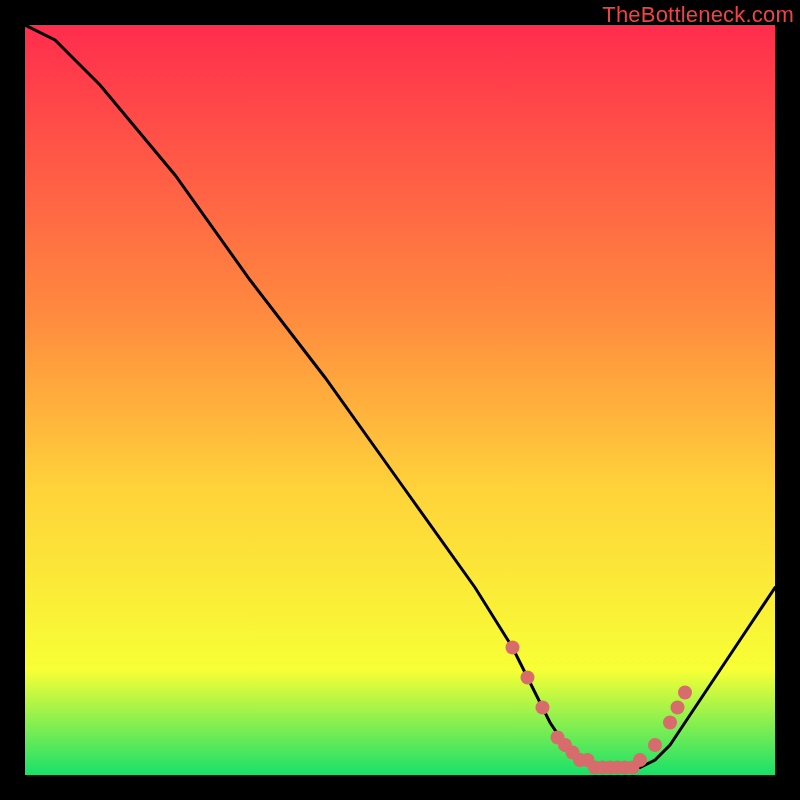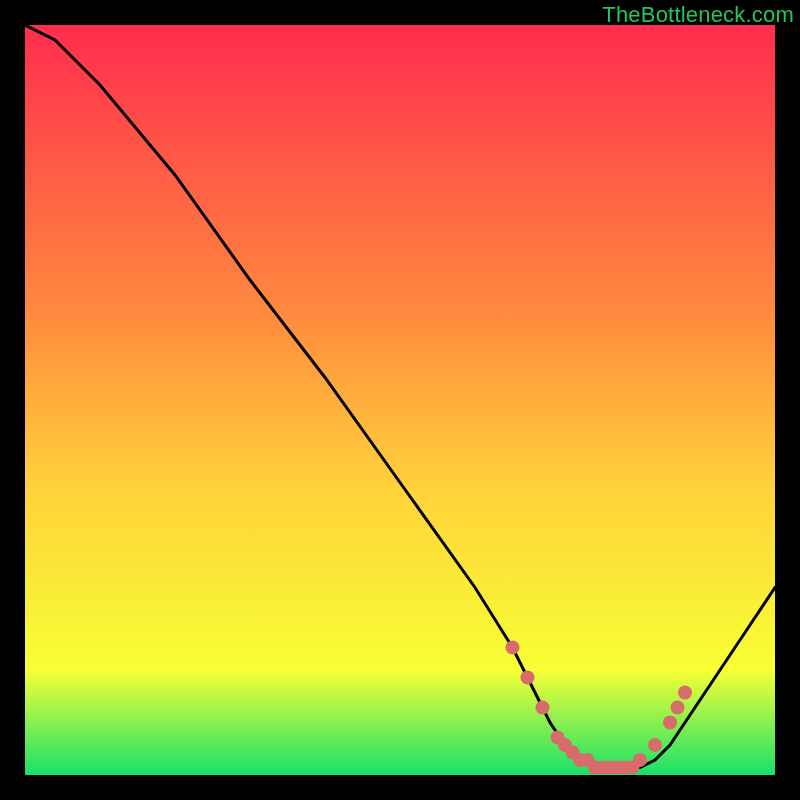--- a/index.html
+++ b/index.html
@@ -21,21 +21,21 @@
     position: absolute;
     left: 25px;
     top: 25px;
     width: 750px;
     height: 750px;
   }
   .attribution {
     position: absolute;
     top: 2px;
     right: 6px;
-    color: #22c55e;
+    color: #ef4444;
     font-size: 22px;
     letter-spacing: 0.2px;
     font-weight: 500;
   }
   svg {
     display: block;
   }
 </style>
 </head>
 <body>

